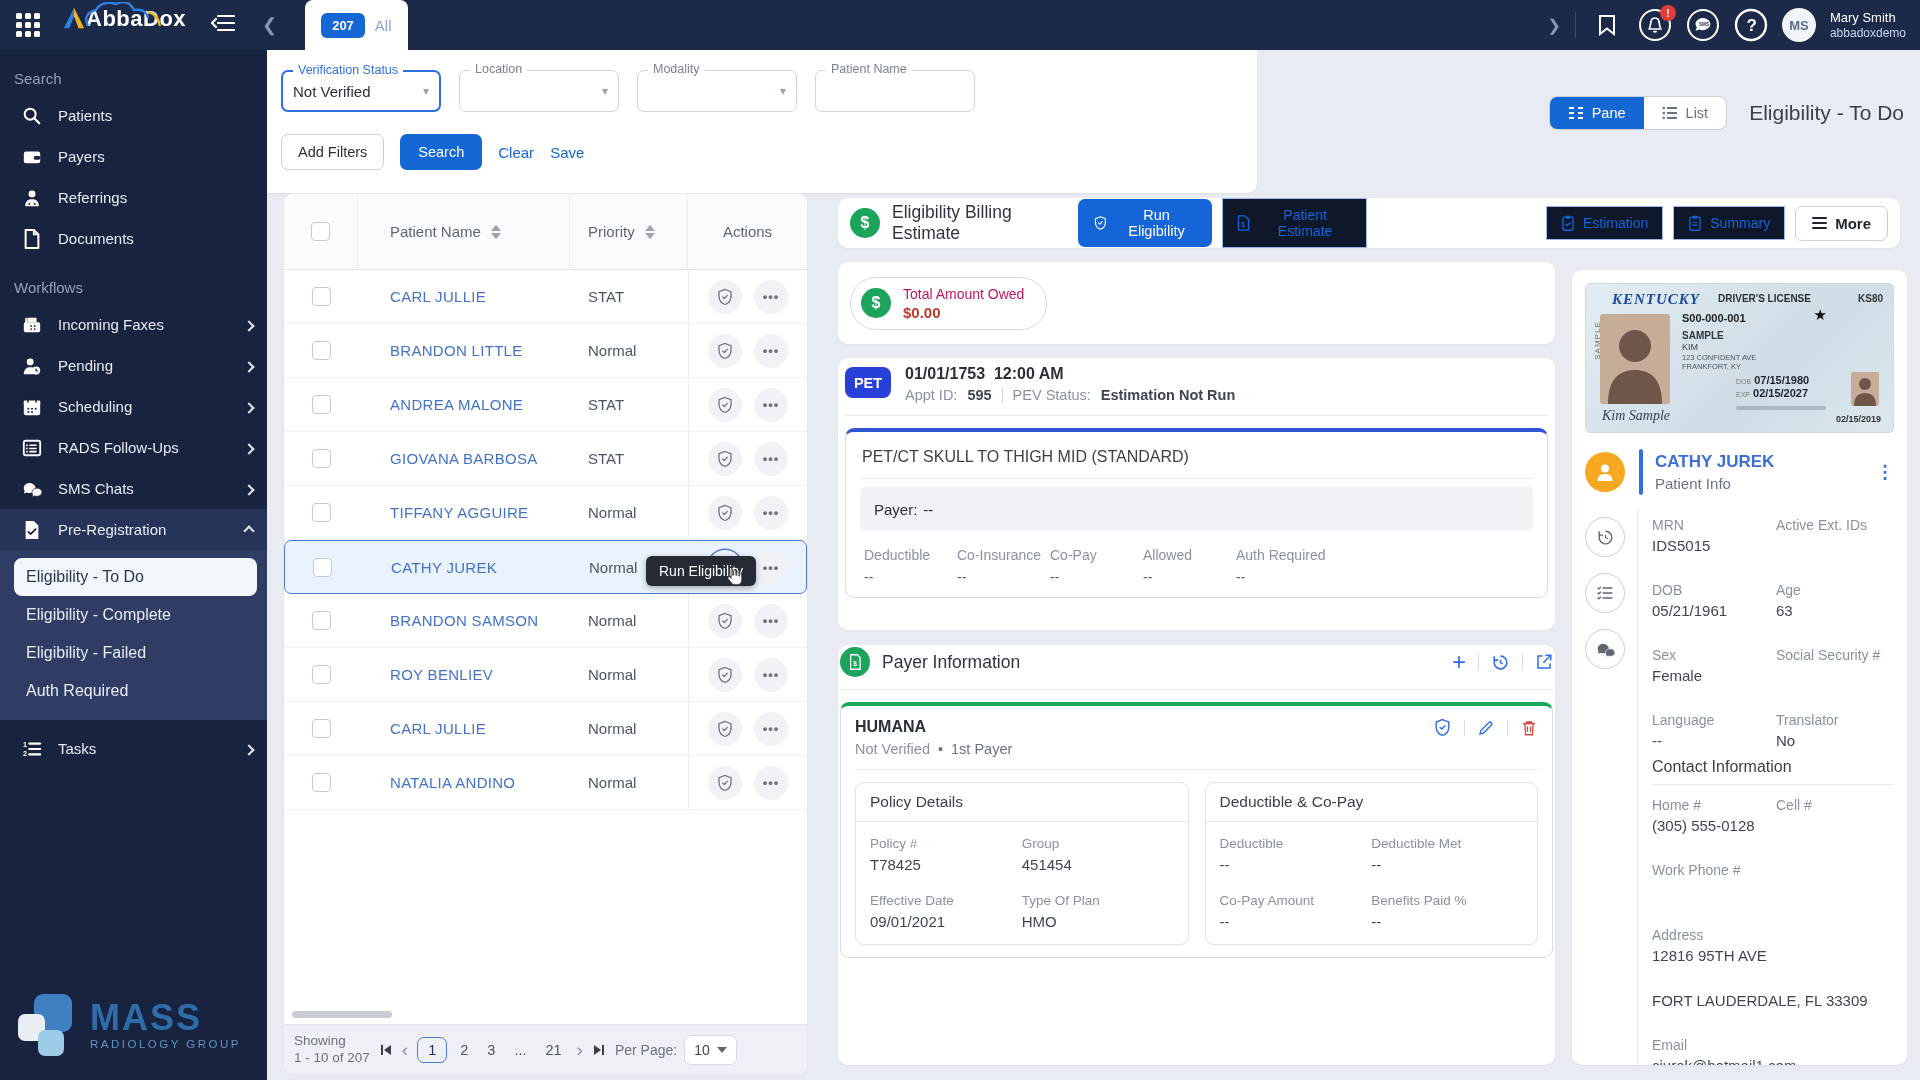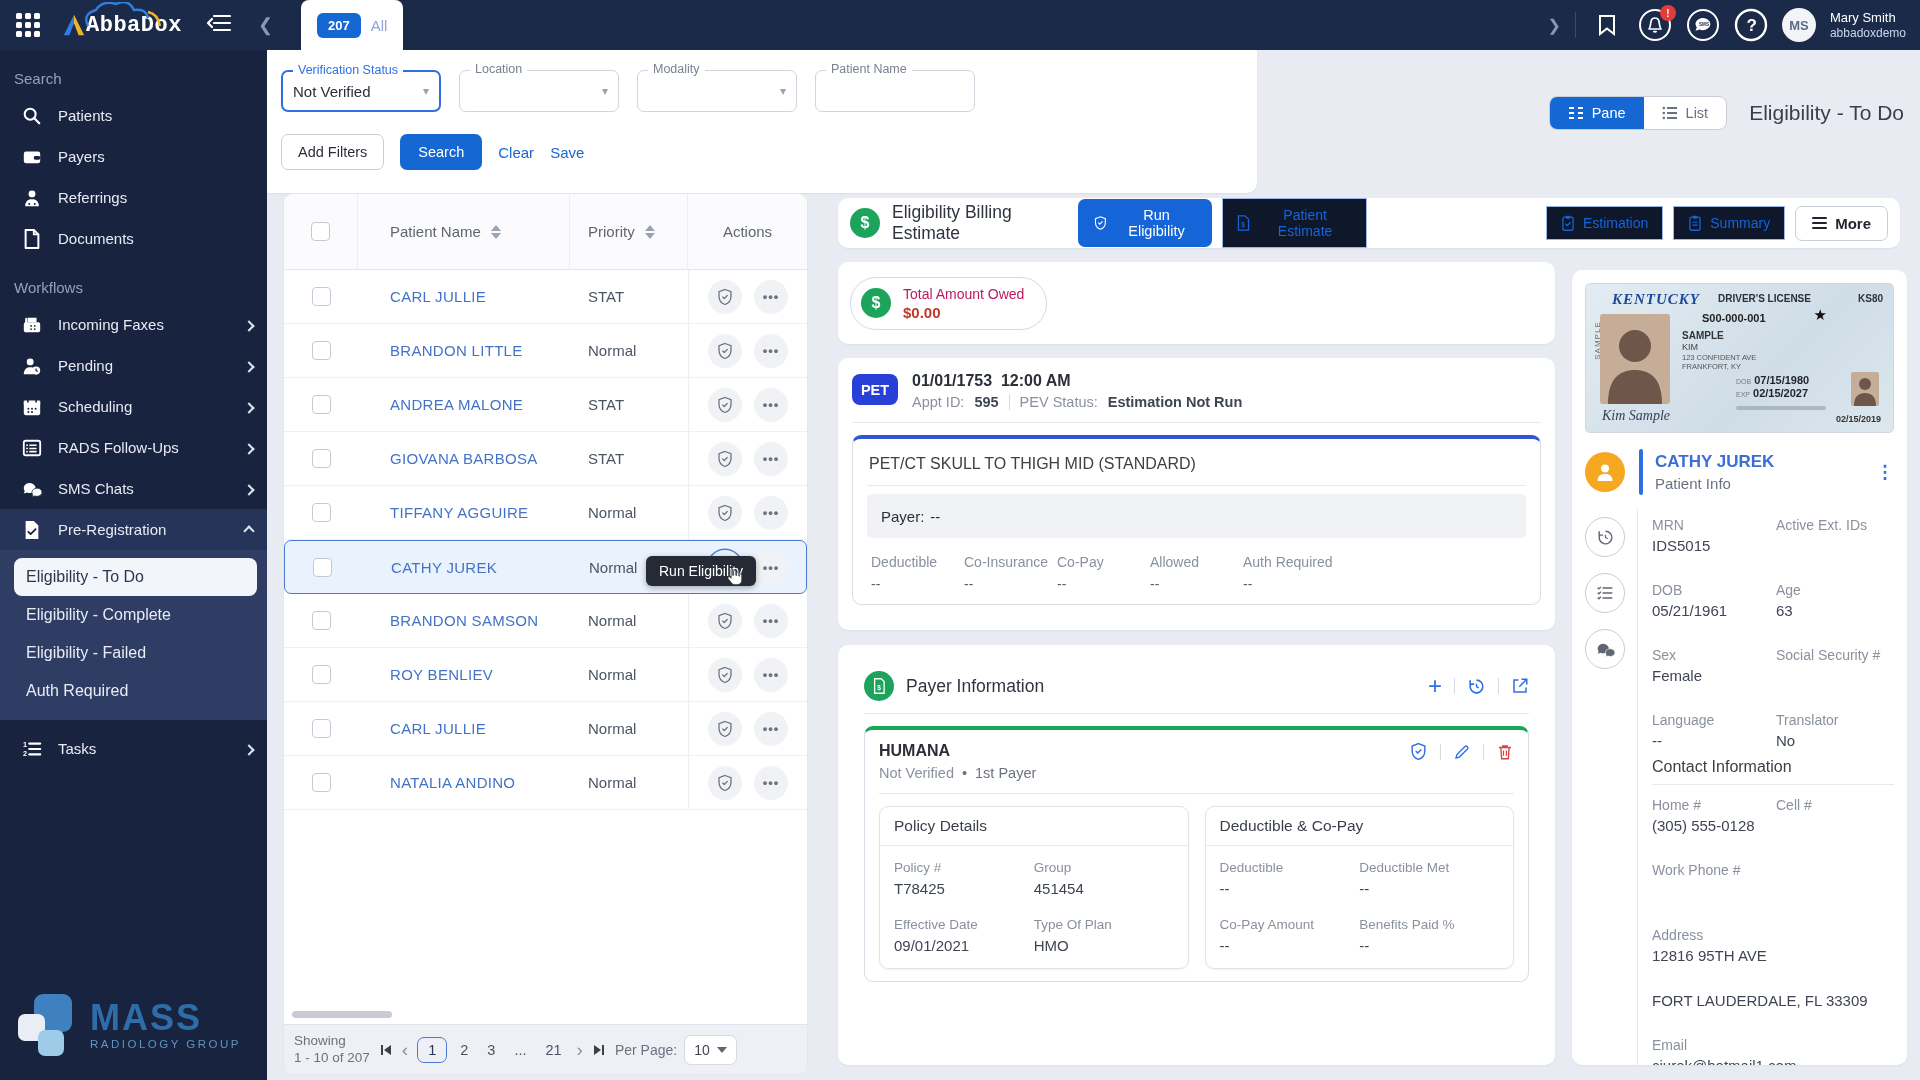--- a/index.html
+++ b/index.html
@@ -6,21 +6,21 @@
   html,body { width:1920px; height:1080px; overflow:hidden; background:#e9ebf2;
     font-family:"Liberation Sans", sans-serif; }
   .app { position:relative; width:1920px; height:1080px; }
 
   
   .topbar { position:absolute; left:0; top:0; width:1920px; height:50px; background:#1c2a4a;
     display:flex; align-items:center; z-index:40; }
   .grid-icon { width:24px; height:24px; margin-left:16px; display:grid;
     grid-template-columns:repeat(3,6px); grid-template-rows:repeat(3,6px); gap:3px; cursor:pointer; }
   .grid-icon span { background:#fff; border-radius:1.5px; }
-  .logo { display:flex; align-items:center; margin-left:22px; position:relative; height:38px;font-family:Liberation Mono, monospace; }
+  .logo { display:flex; align-items:flex-start; margin-left:22px; position:relative; height:38px; }
   .logo svg.cloud { position:absolute; left:14px; top:-4px; }
   .logo-text { font-size:22px; font-weight:bold; color:#fff; letter-spacing:.5px; display:flex; align-items:flex-end; }
   .collapse-icon { margin-left:24px; cursor:pointer; }
   .tab-back { margin-left:26px; color:#8b97b5; font-size:18px; cursor:pointer; }
   .tab { margin-left:28px; height:50px; background:#fff; border-radius:8px 8px 0 0; padding:12px 16px;
     display:flex; align-items:center; gap:10px; }
   .tab-badge { background:#1567d3; color:#fff; font-size:13px; font-weight:bold; border-radius:6px; padding:5px 11px; cursor:pointer; }
   .tab-all { color:#8fa3d6; font-size:15px; cursor:pointer; }
   .tb-right { margin-left:auto; display:flex; align-items:center; gap:14px; padding-right:14px; }
   .tb-next { color:#8b97b5; font-size:16px; cursor:pointer; }
@@ -145,39 +145,39 @@
     border-radius:7px; padding:8px 16px; font-size:15px; font-weight:bold; cursor:pointer; }
   .more-lines { display:flex; flex-direction:column; gap:3px; }
   .more-lines span { width:15px; height:2px; background:#1f242e; border-radius:1px; }
 
   .total-card { position:absolute; left:571px; top:212px; width:717px; height:82px; display:flex; align-items:center; padding:0 12px; }
   .owed-pill { display:flex; align-items:center; gap:12px; border:1px solid #d6dae2; border-radius:26px;
     padding:8px 22px 8px 10px; }
   .owed-lbl { font-size:14px; color:#be185d; }
   .owed-val { font-size:15px; color:#c0392b; font-weight:bold; margin-top:2px; }
 
-  .appt-card { position:absolute; left:571px; top:308px; width:717px; height:272px; padding:14px; }
+  .appt-card { position:absolute; left:571px; top:308px; width:717px; height:272px; padding:7px; }
   .appt-top { display:flex; gap:14px; }
   .pet-badge { background:#2840d8; color:#fff; font-size:14.5px; font-weight:bold; border-radius:8px;
     width:46px; height:31px; display:flex; align-items:center; justify-content:center; flex:none; margin-top:2px; }
   .appt-dt { font-size:16px; font-weight:bold; color:#2b2f38; }
   .appt-sub { display:flex; align-items:center; gap:10px; margin-top:4px; font-size:14.5px; }
   .glbl { color:#8a919e; } .gval { color:#3f4552; font-weight:bold; }
   .vline { width:1px; height:16px; background:#d6dae2; }
   .hr { height:1px; background:#e7e9ef; margin:12px 0; }
   .proc-card { border:1px solid #d8dce4; border-top:4px solid #2f55d4; border-radius:9px; padding:12px 14px; }
   .proc-title { font-size:16px; color:#404040; margin:4px 0 12px 2px; }
   .payer-bar { background:#f1f2f5; border-radius:5px; height:44px; display:flex; align-items:center;
     padding-left:14px; font-size:15px; color:#2b2f38; gap:6px; }
   .metrics { display:flex; margin-top:16px; padding-left:4px; }
   .metric { width:93px; }
   .m-lbl { font-size:14px; color:#8a919e; }
   .m-val { font-size:14px; color:#5a6170; margin-top:6px; }
 
-  .payer-card { position:absolute; left:571px; top:595px; width:717px; height:420px; padding:26px; }
+  .payer-card { position:absolute; left:571px; top:595px; width:717px; height:420px; padding:2px; }
   .pc-head { display:flex; align-items:center; }
   .pc-title { font-size:17.5px; color:#2f3440; margin-left:12px; }
   .pc-icons { margin-left:auto; display:flex; align-items:center; gap:12px; }
   .ic-blue { color:#2f6fe4; font-size:20px; cursor:pointer; display:flex; align-items:center; }
   .humana-card { border:1px solid #d8dce4; border-top:4px solid #18a65a; border-radius:9px; padding:12px 14px; }
   .hu-row { display:flex; align-items:flex-start; }
   .hu-name { font-size:16px; font-weight:bold; color:#2b2f38; }
   .hu-sub { display:flex; align-items:center; gap:8px; margin-top:5px; font-size:14.5px; }
   .hu-status { color:#8a919e; } .hu-dot { color:#6b7280; } .hu-rank { color:#6b7280; }
   .hu-icons { margin-left:auto; display:flex; align-items:center; gap:12px; }
@@ -192,21 +192,21 @@
   .right-panel { position:absolute; left:1305px; top:220px; width:335px; height:795px; padding:13px; overflow:hidden; }
   .license { position:relative; height:150px; border:1px solid #cfd8e0; border-radius:5px;
     background:linear-gradient(135deg,#e3ecf2,#cfdde7 60%,#dce7ee); overflow:hidden; font-family:"Liberation Sans",sans-serif; }
   .lic-state { position:absolute; left:26px; top:7px; font-family:"Liberation Serif",serif; font-weight:bold;
     font-style:italic; font-size:15px; color:#1b4a9b; letter-spacing:1px; }
   .lic-doc { position:absolute; left:132px; top:9px; font-size:10px; font-weight:bold; color:#2a2e35; }
   .lic-code { position:absolute; right:10px; top:9px; font-size:10px; font-weight:bold; color:#333; }
   .lic-vert { position:absolute; left:-8px; top:52px; transform:rotate(-90deg); font-size:8px; color:#776a66; letter-spacing:1px; }
   .lic-photo { position:absolute; left:14px; top:30px; width:70px; height:90px; background:#c5ad97; border-radius:3px; overflow:hidden; }
   .lic-photo2 { position:absolute; right:14px; bottom:26px; width:28px; height:34px; background:#c5ad97; border-radius:2px; overflow:hidden; }
-  .lic-num { position:absolute; left:96px; top:28px; font-size:11px; font-weight:bold; color:#222;margin-left:20px; }
+  .lic-num { position:absolute; left:96px; top:28px; font-size:11px; font-weight:bold; color:#222; }
   .lic-star { position:absolute; right:66px; top:22px; color:#111; font-size:15px; }
   .lic-nm1 { position:absolute; left:96px; top:46px; font-size:10px; font-weight:bold; color:#333; }
   .lic-nm2 { position:absolute; left:96px; top:58px; font-size:9px; color:#444; }
   .lic-ad1 { position:absolute; left:96px; top:69px; font-size:7.5px; color:#555; }
   .lic-ad2 { position:absolute; left:96px; top:78px; font-size:7.5px; color:#555; }
   .lic-dob { position:absolute; left:150px; top:90px; font-size:11px; font-weight:bold; color:#1d2430; }
   .lic-exp { position:absolute; left:150px; top:103px; font-size:11px; font-weight:bold; color:#1d2430; }
   .lic-pre { font-size:7px; color:#7a7a7a; font-weight:normal; margin-right:3px; }
   .lic-bar { position:absolute; left:150px; height:4px; background:#9aa7b2; border-radius:2px; opacity:.7; }
   .lic-sig { position:absolute; left:16px; bottom:8px; font-family:"Liberation Serif",serif; font-style:italic;

